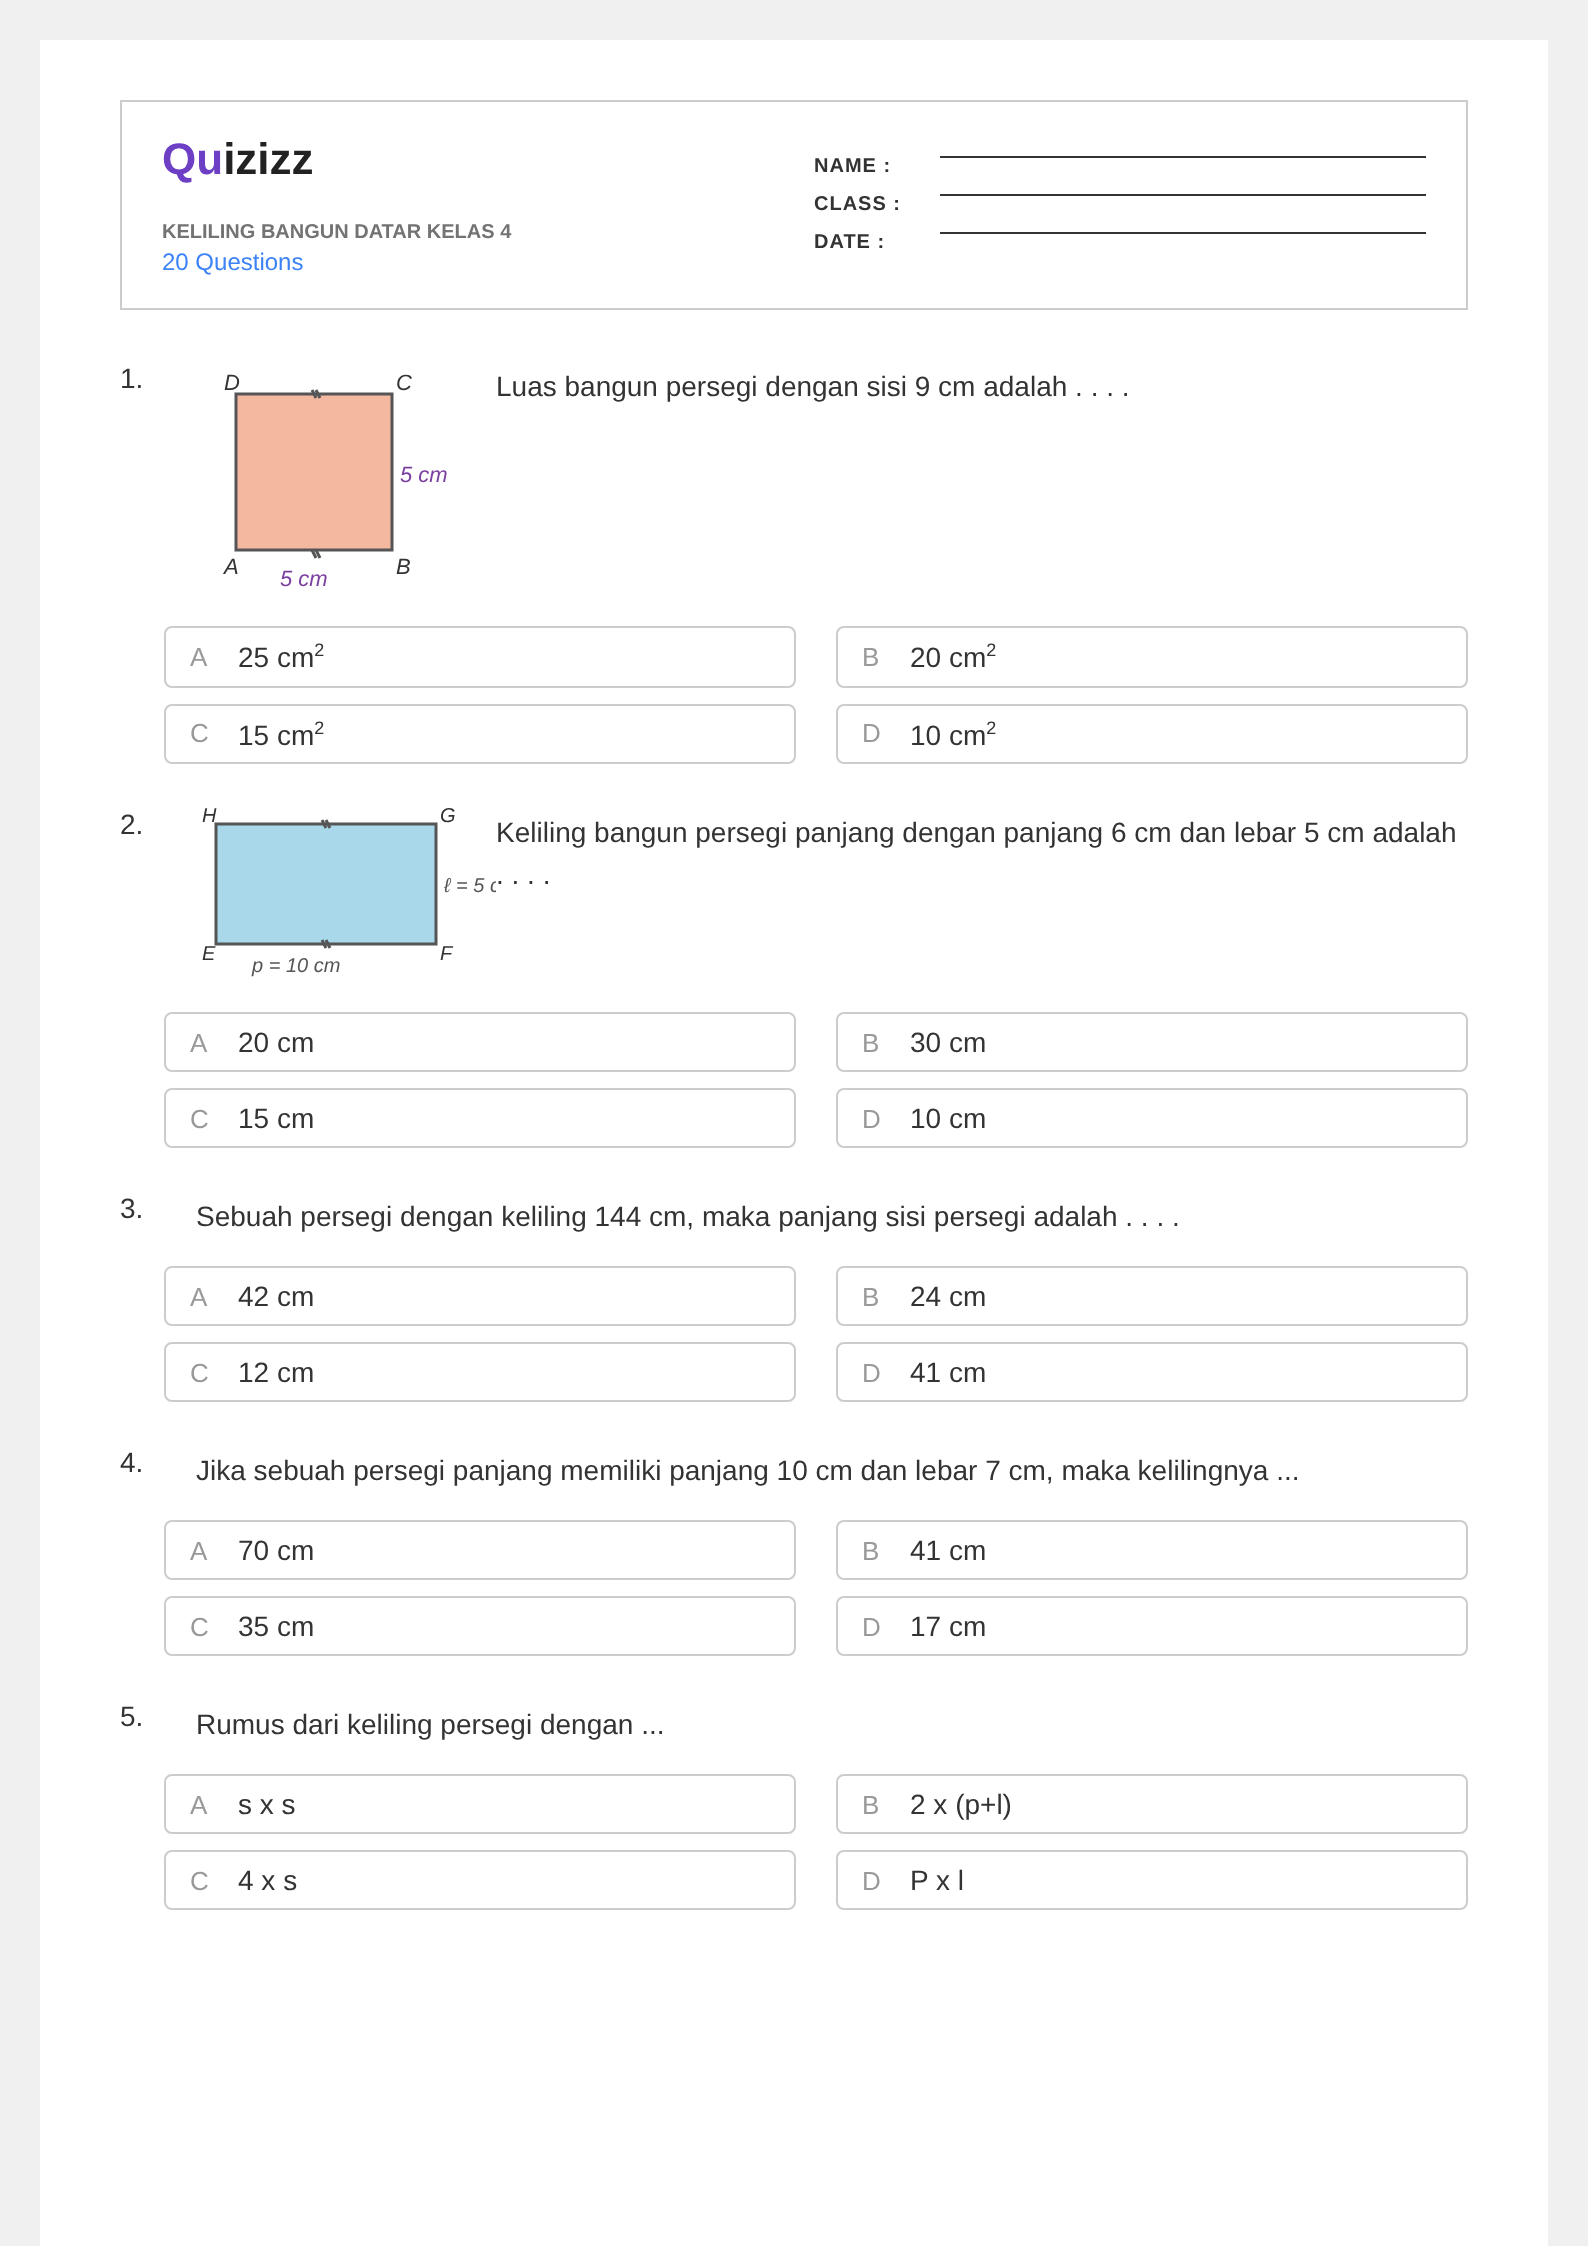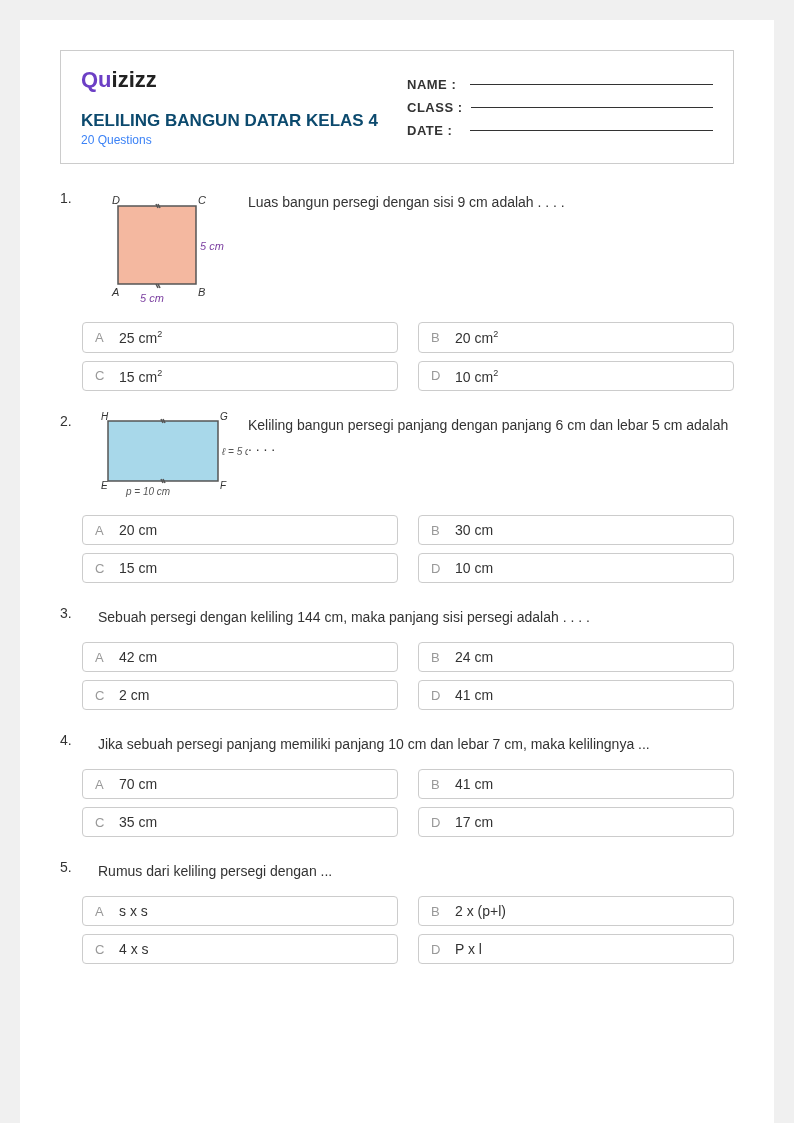--- a/index.html
+++ b/index.html
@@ -36,42 +36,41 @@
     .quizizz-logo {
       font-size: 22px;
       font-weight: bold;
       color: #222;
       margin-bottom: 18px;
     }
     .quizizz-logo span.q-color {
       color: #6c3fc5;
     }
     .quiz-title {
-      font-size: 17px;
+      font-size: 10px;
       font-weight: bold;
-      color: #0c4a6e;
+      color: #737373;
     }
     .quiz-subtitle {
       font-size: 12px;
       color: #3b82f6;
       margin-top: 2px;
     }
     .header-right {
       flex: 1;
       display: flex;
       flex-direction: column;
       justify-content: center;
       gap: 8px;
       padding-left: 20px;
     }
     .header-field {
       display: flex;
-      align-items: center;
       gap: 8px;
-      font-size: 13px;
+      font-size: 10px;
       color: #333;
       letter-spacing: 0.5px;
     }
     .header-field-label {
       min-width: 55px;
       font-weight: 600;
     }
     .header-line {
       flex: 1;
       border-bottom: 1.5px solid #333;
@@ -293,21 +292,21 @@
       <div class="option">
         <span class="option-letter">A</span>
         <span class="option-text">42 cm</span>
       </div>
       <div class="option">
         <span class="option-letter">B</span>
         <span class="option-text">24 cm</span>
       </div>
       <div class="option">
         <span class="option-letter">C</span>
-        <span class="option-text">2 cm</span>
+        <span class="option-text">12 cm</span>
       </div>
       <div class="option">
         <span class="option-letter">D</span>
         <span class="option-text">41 cm</span>
       </div>
     </div>
   </div>
 
   <div class="question-block">
     <div class="question-row">

